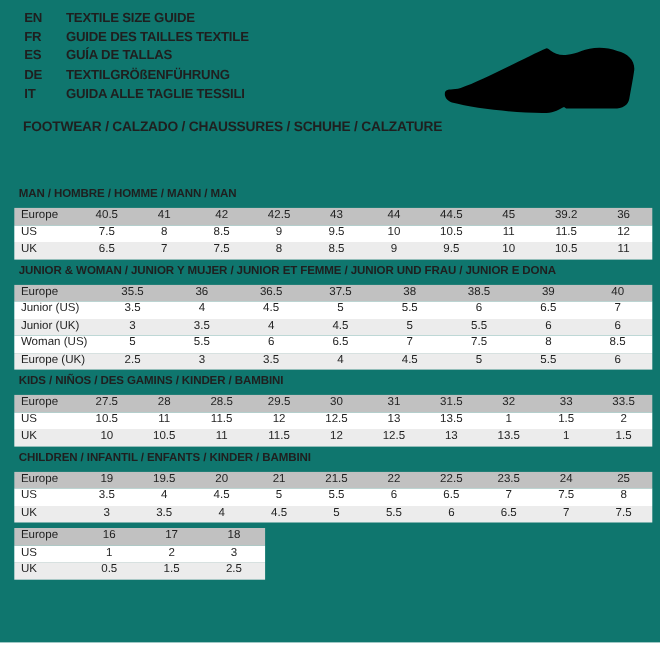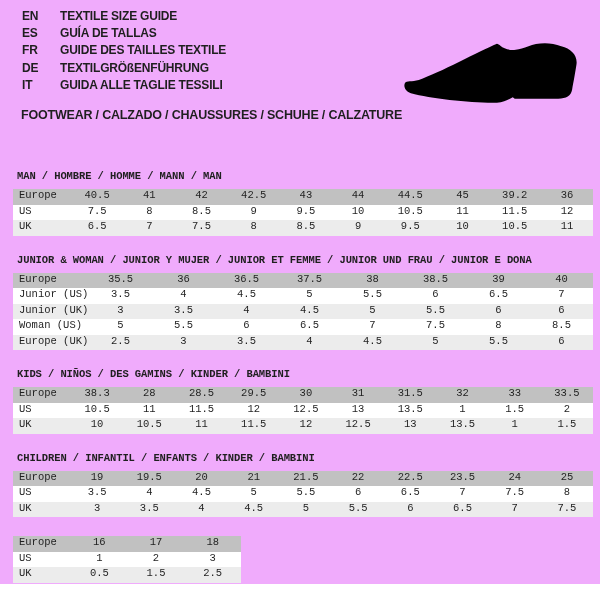--- a/index.html
+++ b/index.html
@@ -1,30 +1,30 @@
 <!DOCTYPE html>
 <html><head>
 <meta charset="utf-8">
 <style>
   html,body{margin:0;padding:0;background:#fff;}
   body{width:600px;height:600px;font-family:"Liberation Sans",sans-serif;color:#1f1f1f;overflow:hidden;}
-  .page{position:relative;width:600px;height:584px;background:#f0abfc;}
+  .page{position:relative;width:600px;height:584px;background:#0f766e;}
 
   
   .lang-block{position:absolute;left:22px;top:8px;}
   .lang-row{display:flex;font-weight:bold;font-size:12px;line-height:17.2px;letter-spacing:-0.2px;}
   .lang-code{width:38px;}
   .category-line{position:absolute;left:21px;top:108px;font-weight:bold;font-size:12.5px;letter-spacing:-0.2px;}
 
   
   .shoe{position:absolute;left:402px;top:38px;width:178px;height:70px;}
 
   
   .sections{position:absolute;left:13px;top:171px;width:580px;}
-  .section{margin-bottom:19px;font-family:Liberation Mono, monospace;}
+  .section{margin-bottom:5px;}
   .section-title{font-weight:bold;font-size:10.5px;line-height:11px;margin:0 0 7px 4px;letter-spacing:-0.1px;}
   .stable{width:100%;}
   .trow{display:flex;height:15.5px;align-items:flex-start;font-size:10.5px;background:#fff;}
   .trow.hdr{background:#c1c1c1;}
   .trow.alt{background:#ececec;}
   .lbl{width:58px;padding-left:6px;box-sizing:border-box;white-space:nowrap;}
   .cell{flex:1;text-align:center;}
   .t-junior-woman .lbl{width:76px;}
   .t-babies .stable{width:228px;}
 </style>
@@ -32,26 +32,26 @@
 <body>
 
 <div class="page">
 
   <div class="lang-block">
       <div class="lang-row">
         <span class="lang-code">EN</span>
         <span class="lang-label">TEXTILE SIZE GUIDE</span>
       </div>
       <div class="lang-row">
+        <span class="lang-code">FR</span>
+        <span class="lang-label">GUIDE DES TAILLES TEXTILE</span>
+      </div>
+      <div class="lang-row">
         <span class="lang-code">ES</span>
         <span class="lang-label">GUÍA DE TALLAS</span>
-      </div>
-      <div class="lang-row">
-        <span class="lang-code">FR</span>
-        <span class="lang-label">GUIDE DES TAILLES TEXTILE</span>
       </div>
       <div class="lang-row">
         <span class="lang-code">DE</span>
         <span class="lang-label">TEXTILGRÖßENFÜHRUNG</span>
       </div>
       <div class="lang-row">
         <span class="lang-code">IT</span>
         <span class="lang-label">GUIDA ALLE TAGLIE TESSILI</span>
       </div>
     </div>
@@ -178,21 +178,21 @@
             <span class="cell">5.5</span>
             <span class="cell">6</span>
           </div>
         </div>
       </div>
       <div class="section t-kids">
         <div class="section-title">KIDS / NIÑOS / DES GAMINS / KINDER / BAMBINI</div>
         <div class="stable">
           <div class="trow hdr">
             <span class="lbl">Europe</span>
-            <span class="cell">38.3</span>
+            <span class="cell">27.5</span>
             <span class="cell">28</span>
             <span class="cell">28.5</span>
             <span class="cell">29.5</span>
             <span class="cell">30</span>
             <span class="cell">31</span>
             <span class="cell">31.5</span>
             <span class="cell">32</span>
             <span class="cell">33</span>
             <span class="cell">33.5</span>
           </div>

